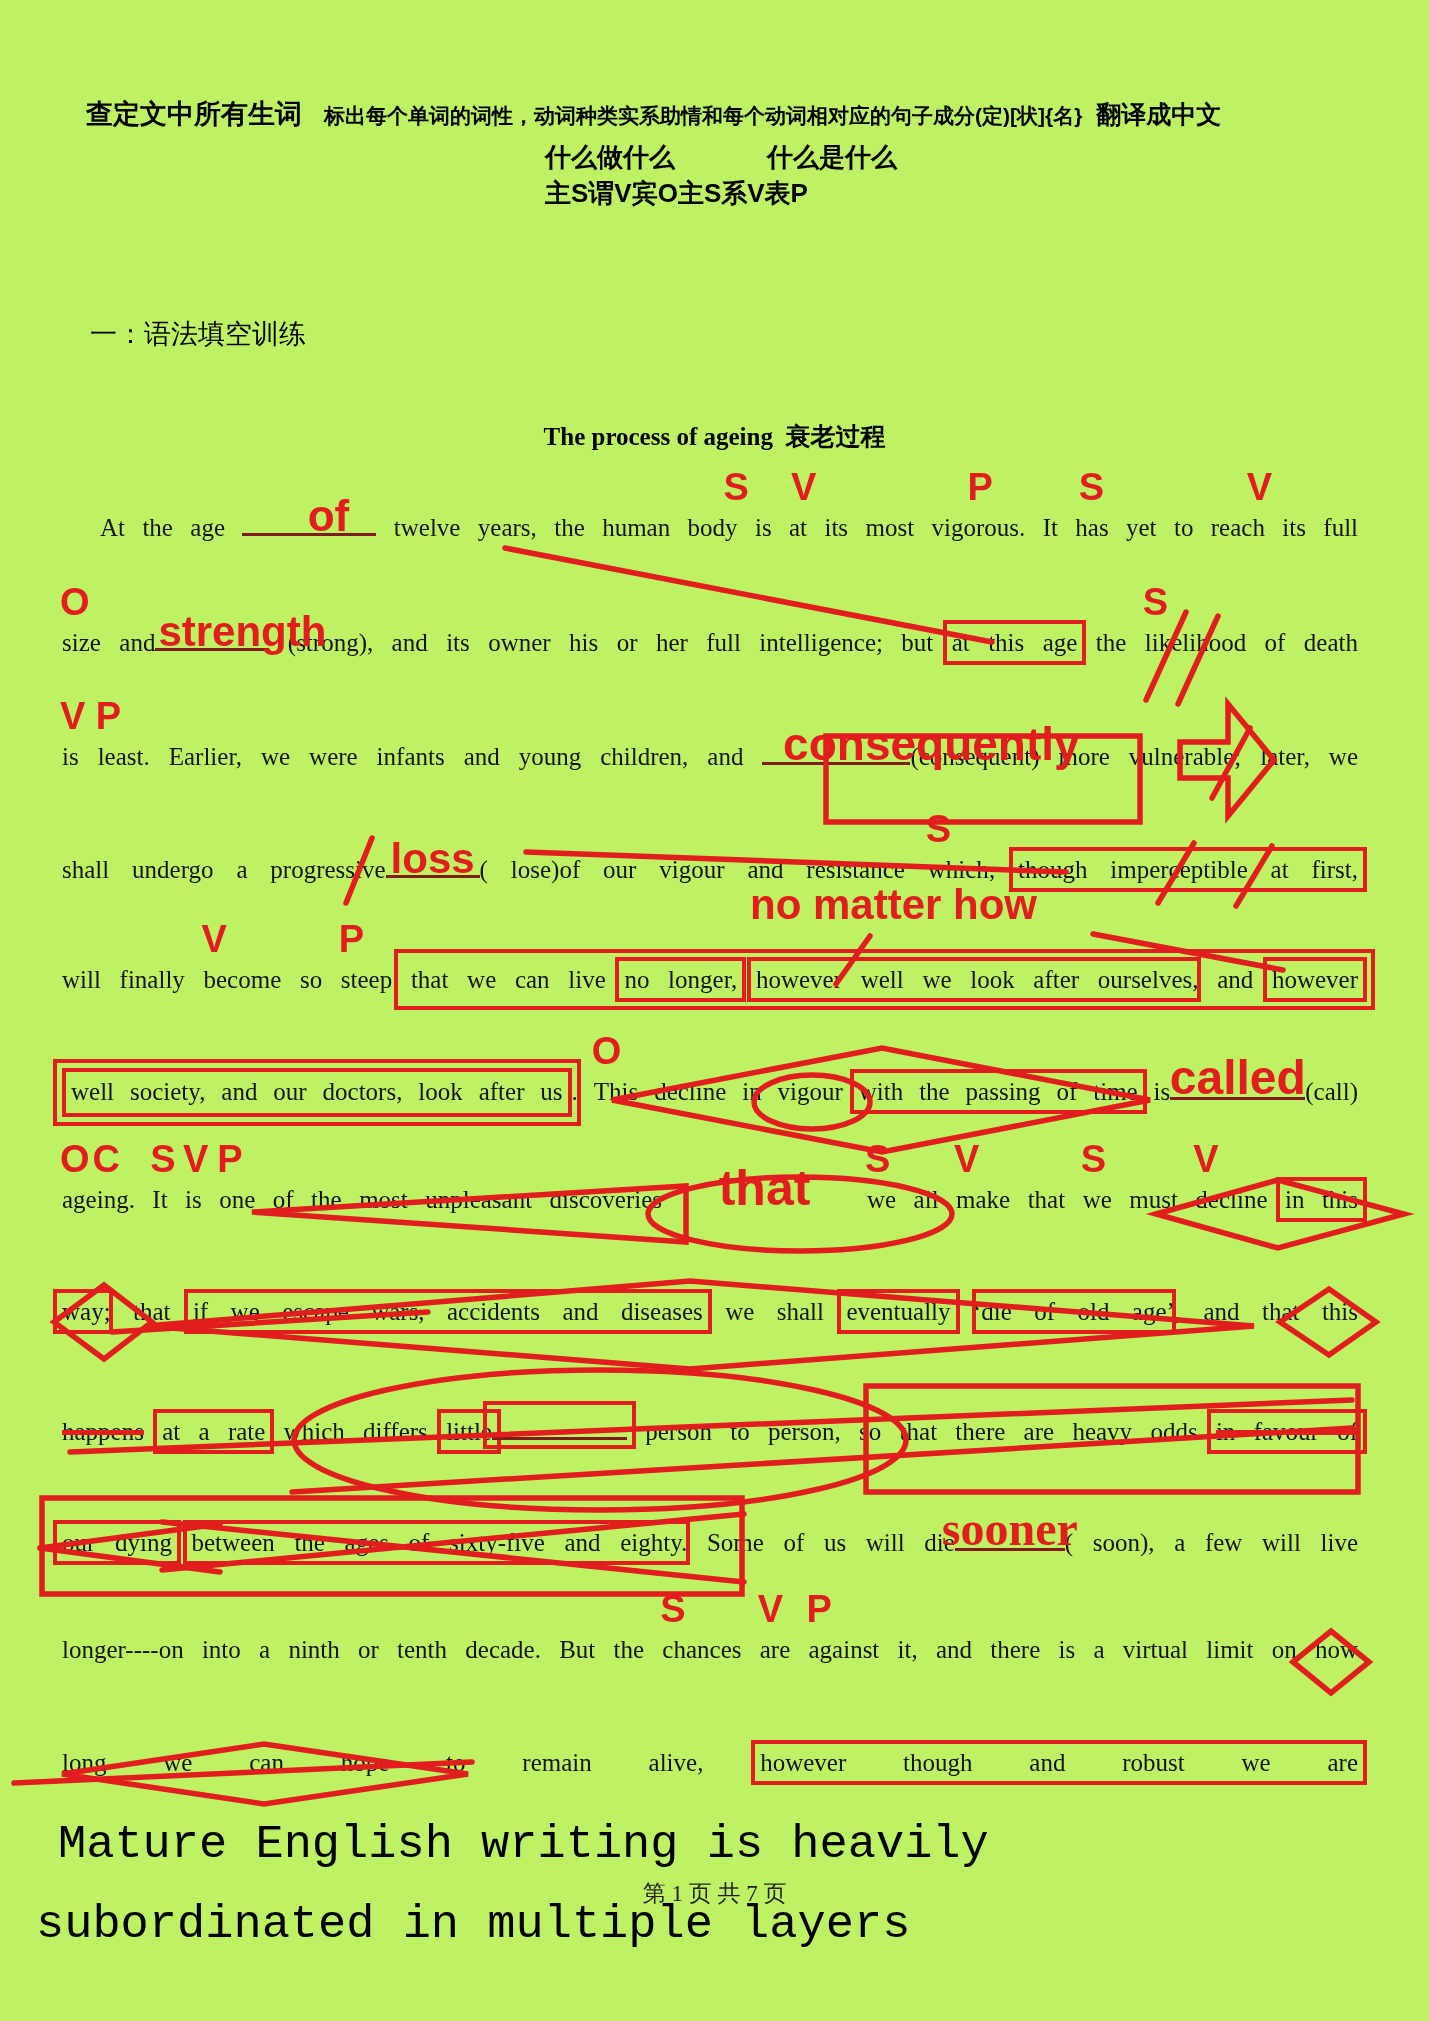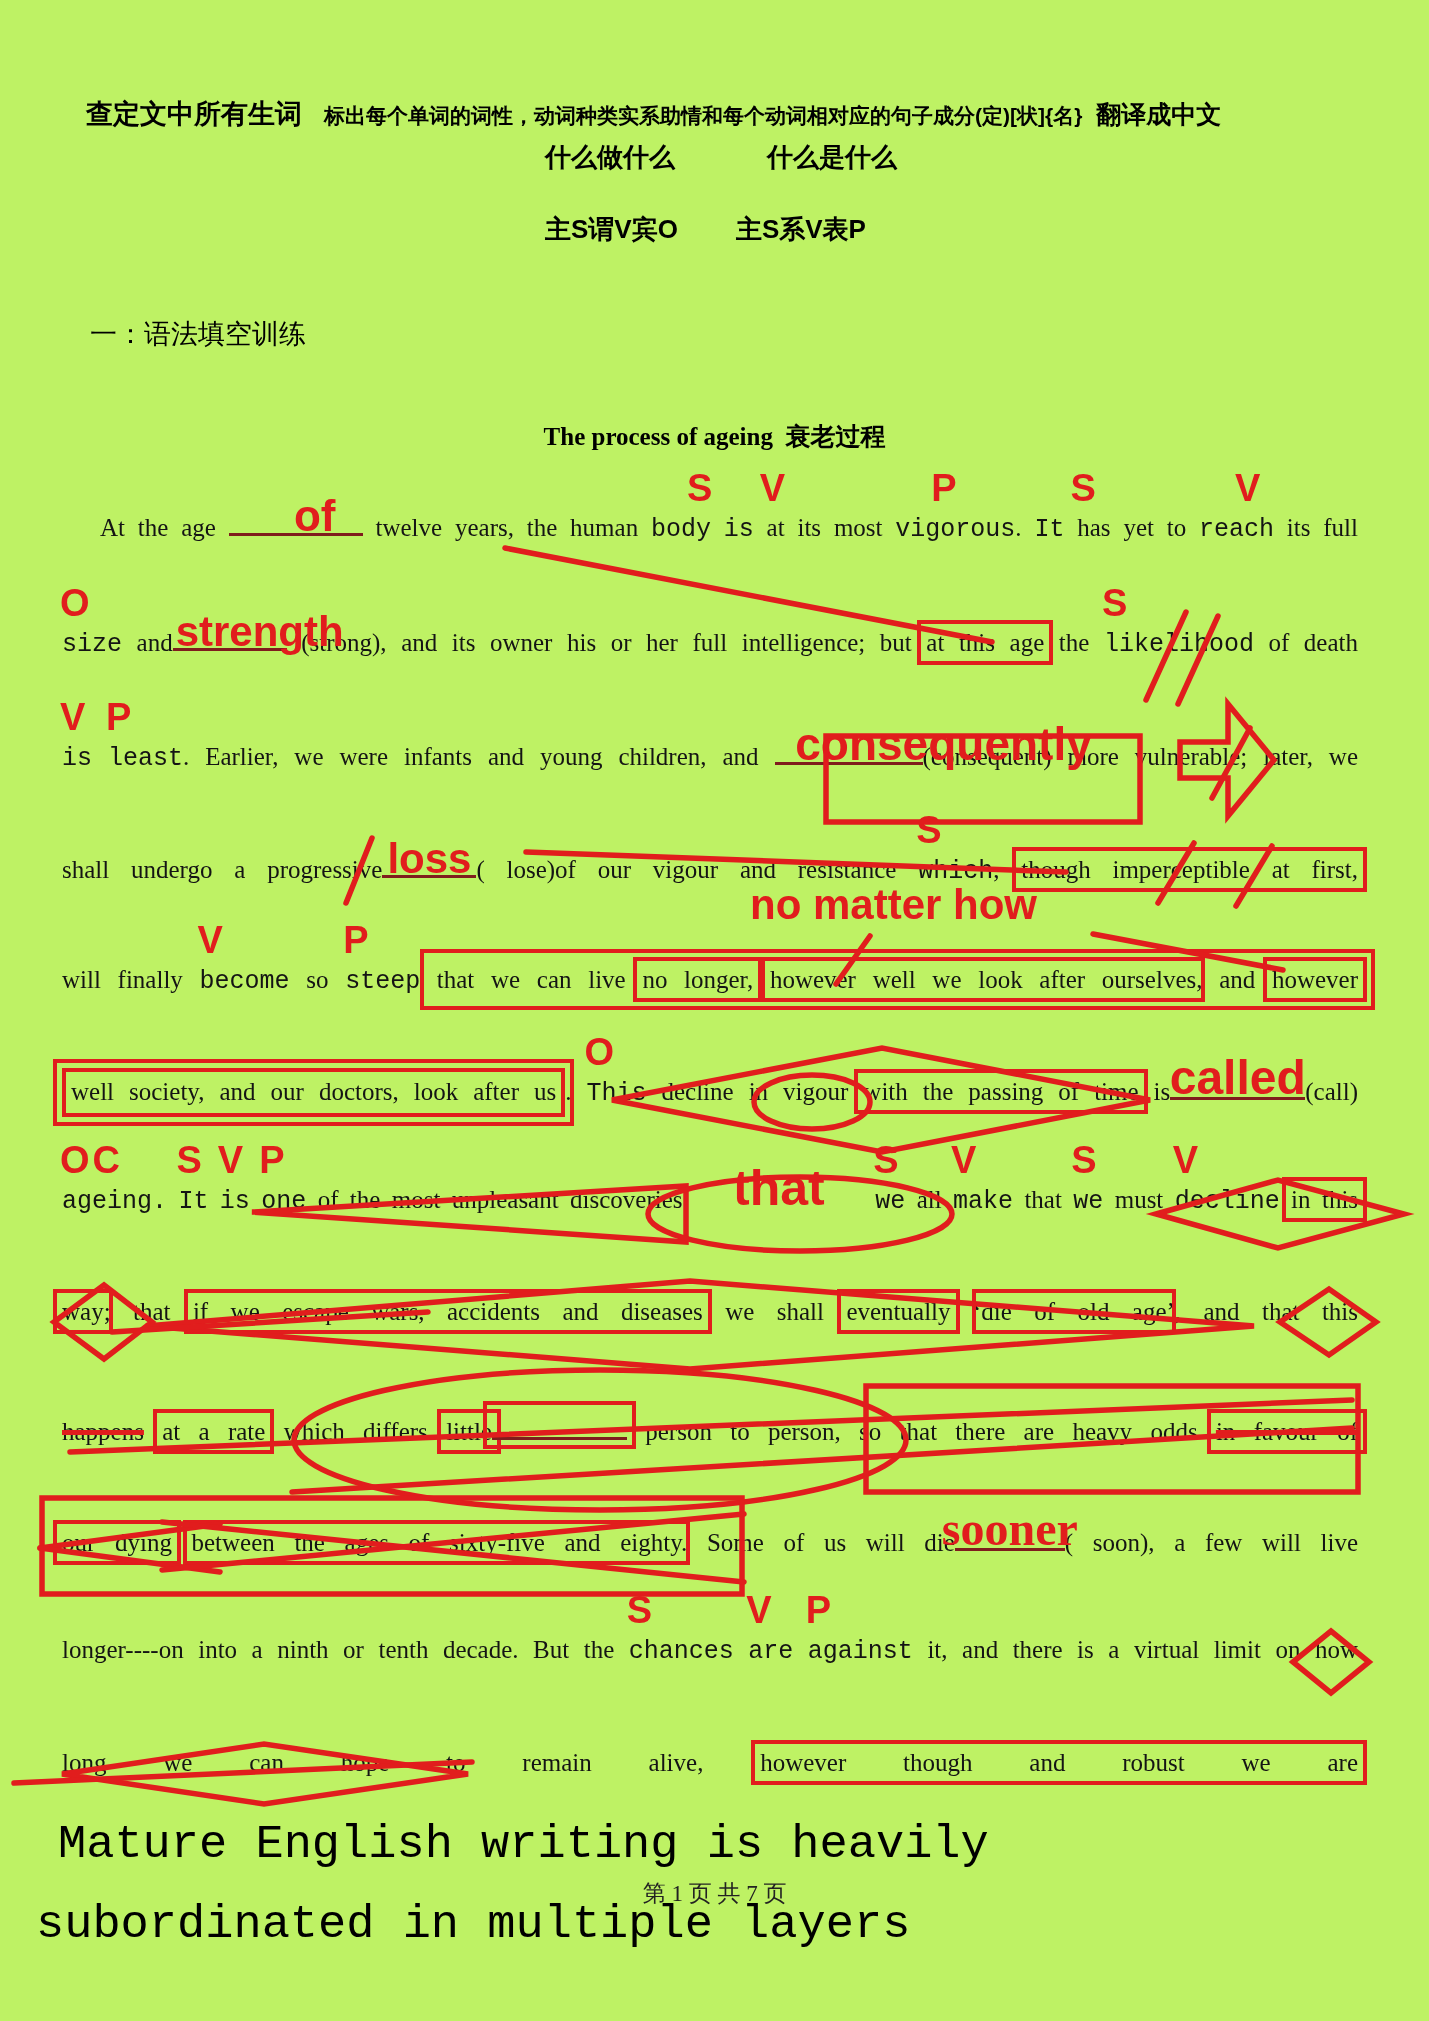--- a/index.html
+++ b/index.html
@@ -9,32 +9,32 @@
 
   
   .hdr{position:absolute;left:86px;top:96px;width:1280px;color:#000;
        font-family:"Liberation Sans",sans-serif;font-weight:bold;white-space:nowrap;}
   .h-big{font-size:27px;margin-right:22px;}
   .h-mid{font-size:21px;}
   .h-right{font-size:25px;margin-left:14px;}
   .hdr2{position:absolute;left:545px;top:140px;font-weight:bold;font-size:26px;color:#000;
         font-family:"Liberation Sans",sans-serif;display:flex;gap:92px;white-space:nowrap;}
   .hdr3{position:absolute;left:545px;top:176px;font-weight:bold;font-size:26px;color:#000;
-        font-family:"Liberation Sans",sans-serif;display:flex;gap:58px;white-space:nowrap;margin-top:36px;}
+        font-family:"Liberation Sans",sans-serif;display:flex;white-space:nowrap;}
 
   .title{position:absolute;top:224px;left:0;width:100%;text-align:center;
          font-size:32px;font-weight:bold;color:#000;}
   .section{position:absolute;left:90px;top:316px;font-size:27px;color:#000;}
   .ptitle{position:absolute;top:420px;left:0;width:100%;text-align:center;
           font-size:25px;font-weight:bold;color:#000;}
 
   
   .line{position:absolute;left:62px;width:1296px;font-size:25px;line-height:34px;
         text-align:justify;text-align-last:justify;white-space:nowrap;}
-  .tag{position:relative;font-family:Liberation Mono, monospace;}
+  .tag{position:relative;}
   .tag::before{content:attr(data-tag);position:absolute;left:-2px;top:-46px;color:var(--red);
         font-family:"Liberation Sans",sans-serif;font-weight:bold;font-size:38px;line-height:1;
         letter-spacing:3px;white-space:nowrap;z-index:4;}
   .blank{display:inline-block;height:27px;border-bottom:3px solid #7f1d1d;position:relative;}
   .blank.noline{border-bottom:none;}
   .ans{position:absolute;left:50%;bottom:-5px;transform:translateX(calc(-50% + var(--ax,0px)));
        font-style:normal;color:var(--red);font-family:"Liberation Sans",sans-serif;font-weight:bold;
        font-size:44px;line-height:1;white-space:nowrap;z-index:3;}
   .ans.serif{font-family:"Liberation Serif",serif;}
   .rbox{outline:4px solid var(--red);outline-offset:5px;}

